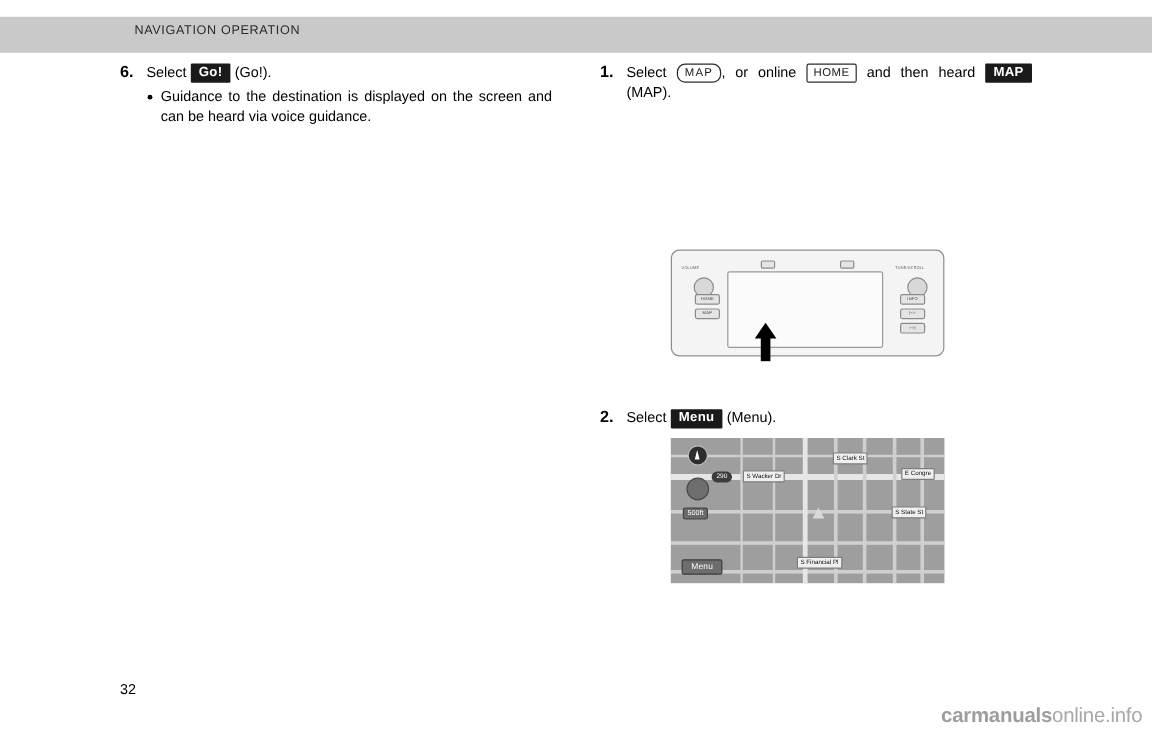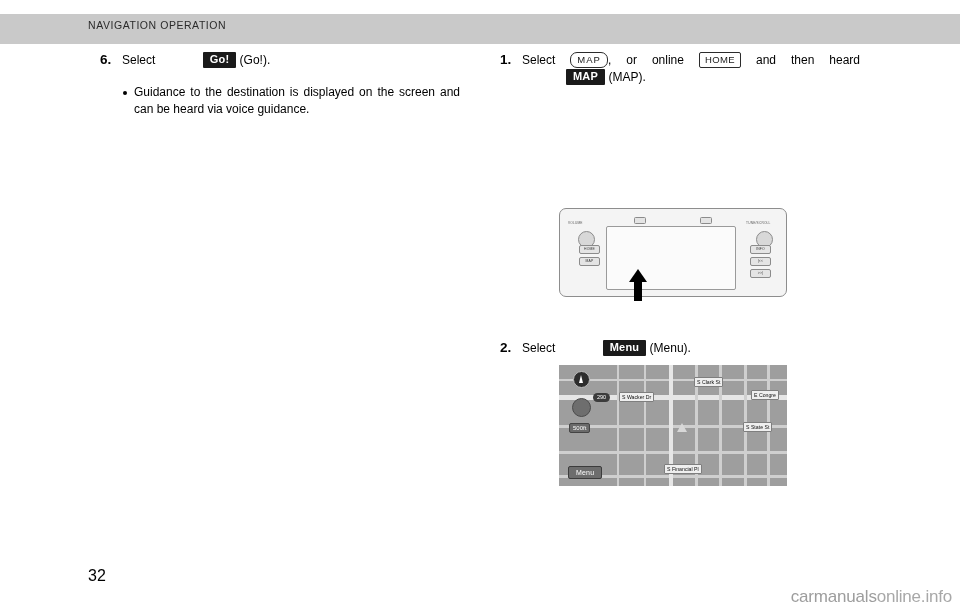--- a/index.html
+++ b/index.html
@@ -19,21 +19,21 @@
   .header-bar {
     position: absolute;
     left: 0;
     top: 14px;
     width: 960px;
     height: 30px;
     background: #c9c9c9;
   }
   .header-title {
     position: absolute;
-    left: 88px;
+    left: 112px;
     top: 19px;
     font-size: 10.5px;
     letter-spacing: 0.55px;
     color: #2b2b2b;
   }
 
   
   .col-left {
     position: absolute;
     left: 100px;
@@ -75,21 +75,20 @@
     display: inline-block;
     background: #1a1a1a;
     color: #ffffff;
     font-weight: bold;
     font-size: 11px;
     line-height: 13px;
     padding: 1px 7px 2px 7px;
     border-radius: 1px;
     vertical-align: 1px;
     letter-spacing: 0.2px;
-    margin-left: 44px;
   }
   .key-outline {
     display: inline-block;
     border: 1px solid #2b2b2b;
     color: #1a1a1a;
     font-size: 9.5px;
     line-height: 12px;
     padding: 1px 6px 1px 6px;
     border-radius: 7px;
     vertical-align: 1px;
@@ -97,21 +96,21 @@
     font-weight: normal;
   }
   .key-outline.sq {
     border-radius: 2px;
     letter-spacing: 0.4px;
     padding: 1px 5px 1px 5px;
   }
 
   
   .bullets {
-    margin: 15px 0 0 22px;
+    margin: 3px 0 0 22px;
     padding: 0;
     list-style: none;
   }
   .bullets li {
     position: relative;
     padding-left: 12px;
     font-size: 12px;
     line-height: 17px;
     text-align: justify;
     color: #000;
@@ -321,34 +320,34 @@
     width: 0;
     height: 0;
     border-left: 5px solid transparent;
     border-right: 5px solid transparent;
     border-bottom: 9px solid #d8d8d8;
   }
 
   
   .page-number {
     position: absolute;
-    left: 88px;
+    left: 100px;
     top: 567px;
-    font-size: 16px;
+    font-size: 12px;
     color: #000;
   }
   .watermark {
     position: absolute;
     right: 8px;
     bottom: 4px;
     font-size: 17px;
     color: #a8a8a8;
     letter-spacing: -0.2px;
   }
-  .watermark .bold { font-weight: normal; color: #9d9d9d; }
+  .watermark .bold { font-weight: bold; color: #9d9d9d; }
 </style>
 </head>
 <body>
 
 <div class="header-bar"></div>
 <div class="header-title">NAVIGATION OPERATION</div>
 
 <div class="col-left">
   <div class="step">
     <span class="step-num">6.</span>

